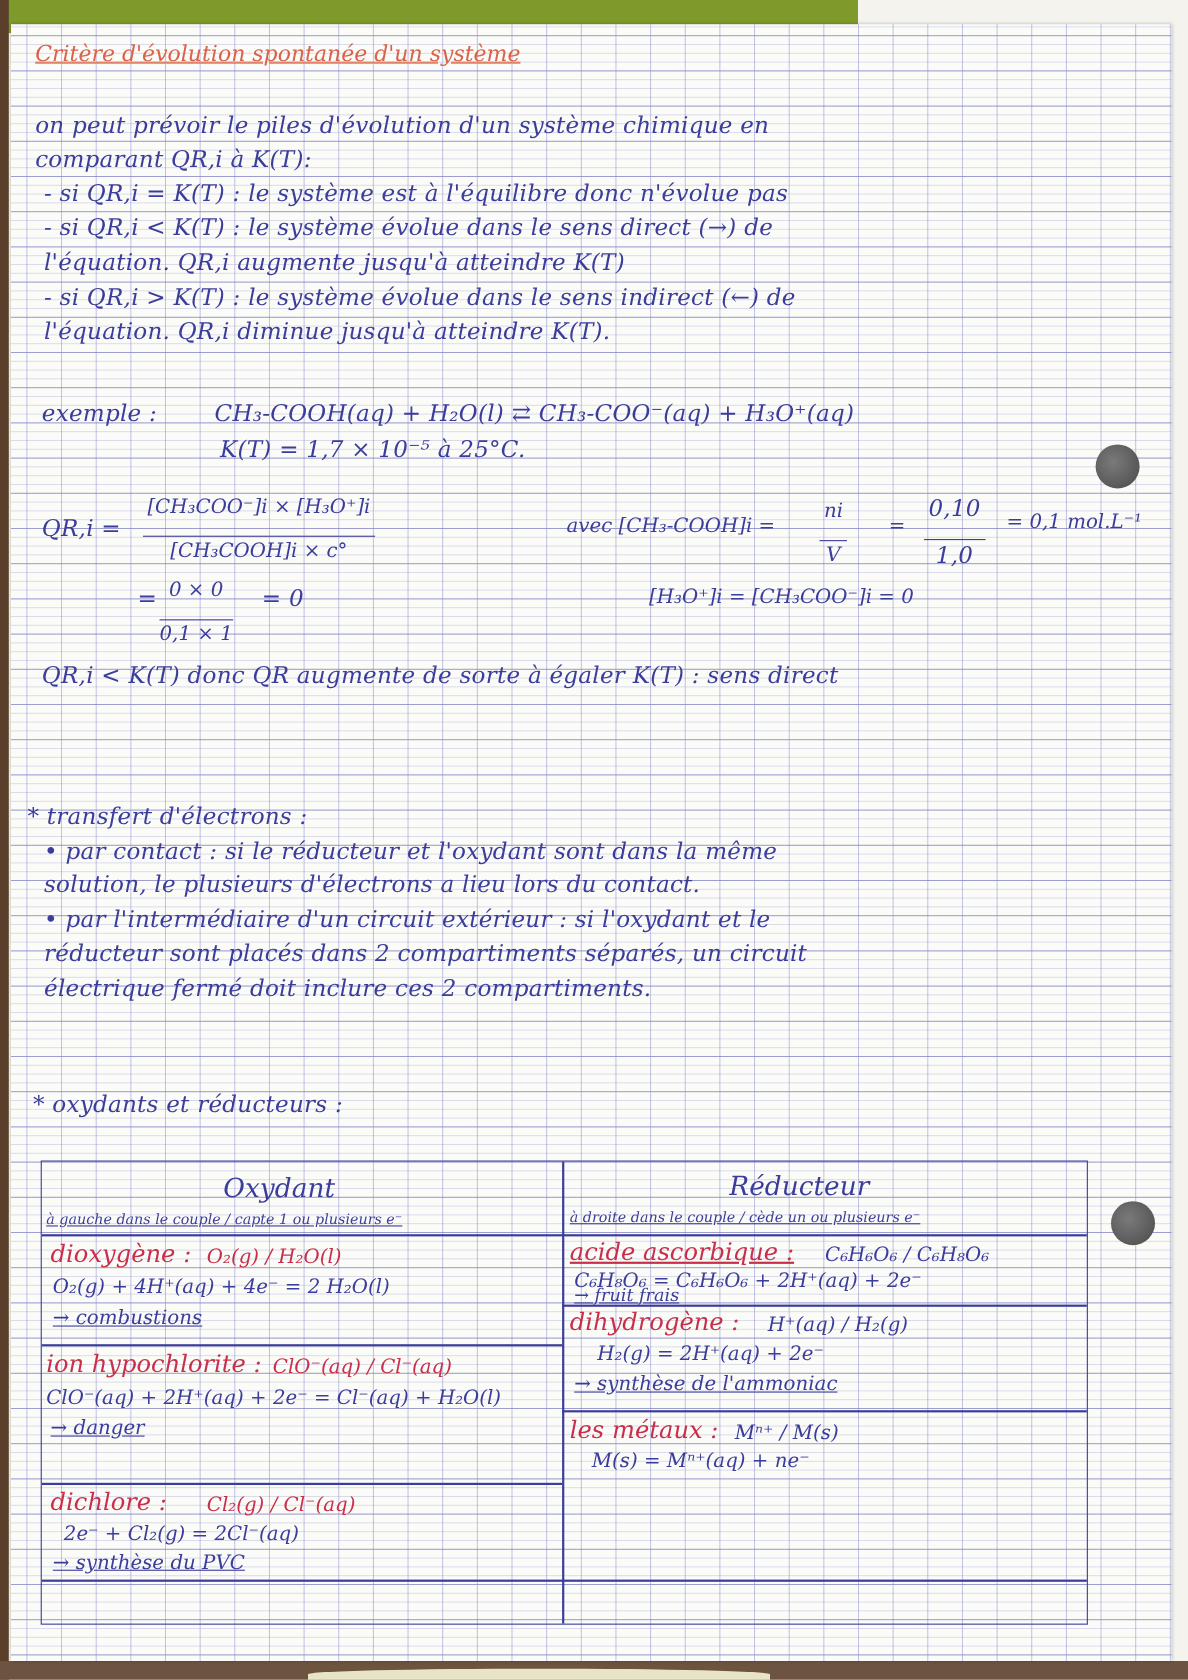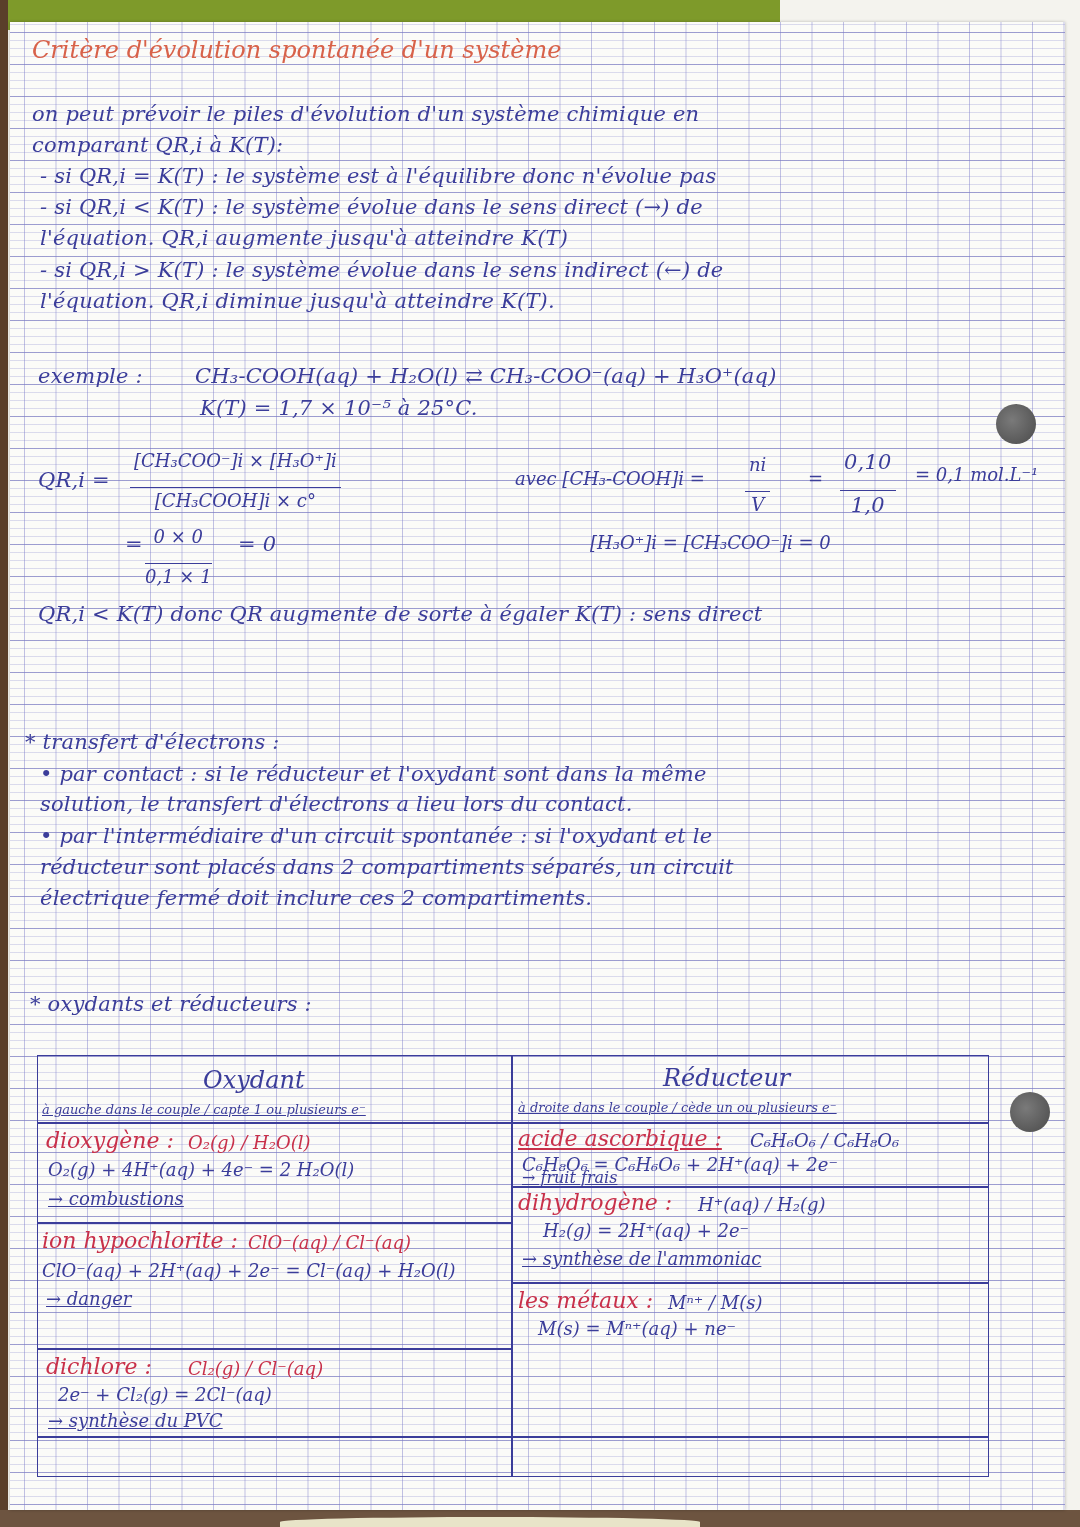--- a/index.html
+++ b/index.html
@@ -27,21 +27,21 @@
     position:absolute; width:40px; height:40px; border-radius:50%;
     background:radial-gradient(circle at 40% 40%, #7a7a7a, #4a4a4a);
   }
   .hole-1 { left:986px; top:382px; }
   .hole-2 { left:1000px; top:1070px; }
 
   .hw { position:absolute; font-family:"DejaVu Serif", serif; font-style:italic; white-space:nowrap; }
   .red { color:#d8624a; }
   .crimson { color:#c8304a; }
   .blue { color:#3b3d9a; }
-  .title { font-size:24px; text-decoration-color:#e0836f; }
+  .title { font-size:20px; text-decoration:underline; text-decoration-color:#e0836f; }
   .body-line { font-size:21px; letter-spacing:0.2px; }
   .med { font-size:18px; }
   .frac { position:absolute; text-align:center; }
   .frac .num { display:block; border-bottom:1.5px solid #3b3d9a; padding:0 4px 16px; }
   .frac .den { display:block; padding-top:2px; }
 
   .table {
     position:absolute; left:37px; top:1055px; width:950px; height:420px;
     border:1.5px solid #3b3d9a;
   }
@@ -107,22 +107,22 @@
   </div>
   <div class="hw blue med" style="left:905px; top:442px;">= 0,1 mol.L⁻¹</div>
 
   <div class="hw blue med" style="left:580px; top:510px;">[H₃O⁺]i = [CH₃COO⁻]i = 0</div>
 
   <div class="hw blue body-line" style="left:28px; top:580px;">QR,i &lt; K(T) donc QR augmente de sorte à égaler K(T) : sens direct</div>
 
 
   <div class="hw blue body-line" style="left:15px; top:708px;">* transfert d'électrons :</div>
   <div class="hw blue body-line" style="left:30px; top:740px;">• par contact : si le réducteur et l'oxydant sont dans la même</div>
-  <div class="hw blue body-line" style="left:30px; top:770px;">solution, le transfert d'électrons a lieu lors du contact.</div>
-  <div class="hw blue body-line" style="left:30px; top:802px;">• par l'intermédiaire d'un circuit spontanée : si l'oxydant et le</div>
+  <div class="hw blue body-line" style="left:30px; top:770px;">solution, le plusieurs d'électrons a lieu lors du contact.</div>
+  <div class="hw blue body-line" style="left:30px; top:802px;">• par l'intermédiaire d'un circuit extérieur : si l'oxydant et le</div>
   <div class="hw blue body-line" style="left:30px; top:833px;">réducteur sont placés dans 2 compartiments séparés, un circuit</div>
   <div class="hw blue body-line" style="left:30px; top:864px;">électrique fermé doit inclure ces 2 compartiments.</div>
 
   <div class="hw blue body-line" style="left:20px; top:970px;">* oxydants et réducteurs :</div>
 </div>
 
 <div class="table">
   <div class="col-div"></div>
   <div class="hdr-line" style="top:66px;"></div>
   <div class="row-line-l" style="top:166px;"></div>

